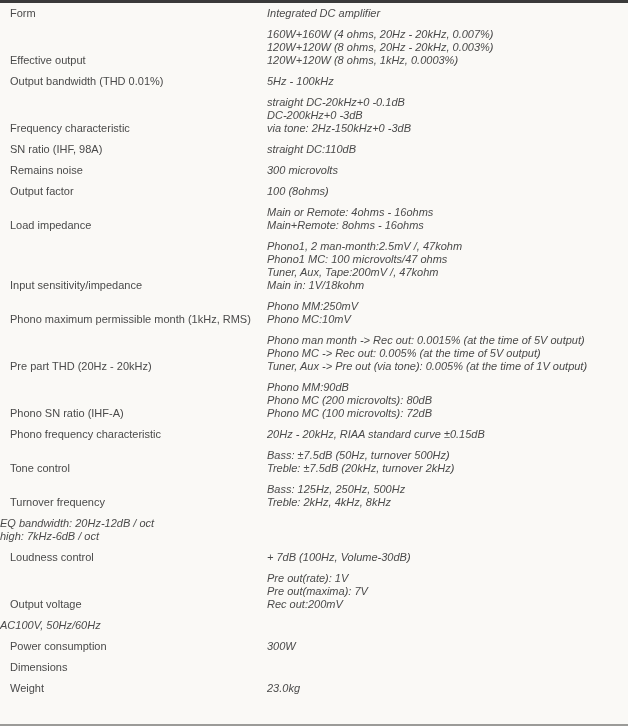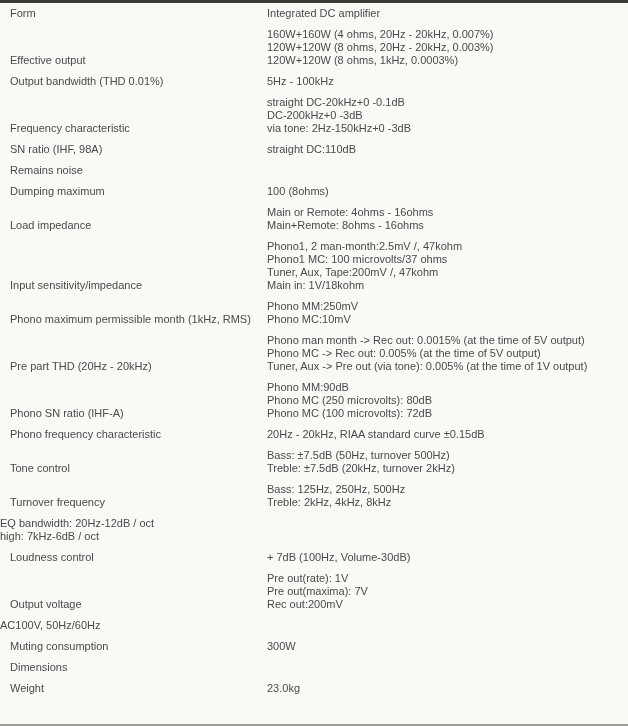--- a/index.html
+++ b/index.html
@@ -27,20 +27,21 @@
     padding:4px 0;
   }
   .spec-label{
     flex:0 0 267px;
     padding-left:10px;
     padding-right:8px;
   }
   .spec-value{
     flex:1;
     white-space:pre-line;
+    font-style:italic;
   }
 </style>
 </head>
 <body>
 
 <div class="spec-table" id="spec-table">
   <div class="spec-row">
     <div class="spec-label">Form</div>
     <div class="spec-value">Integrated DC amplifier</div>
   </div>
@@ -64,58 +65,59 @@
 via tone: 2Hz-150kHz+0 -3dB</div>
   </div>
 
   <div class="spec-row">
     <div class="spec-label">SN ratio (IHF, 98A)</div>
     <div class="spec-value">straight DC:110dB</div>
   </div>
 
   <div class="spec-row">
     <div class="spec-label">Remains noise</div>
+    <div class="spec-value">300 microvolts</div>
   </div>
 
   <div class="spec-row">
-    <div class="spec-label">Dumping maximum</div>
+    <div class="spec-label">Output factor</div>
     <div class="spec-value">100 (8ohms)</div>
   </div>
 
   <div class="spec-row">
     <div class="spec-label">Load impedance</div>
     <div class="spec-value">Main or Remote: 4ohms - 16ohms
 Main+Remote: 8ohms - 16ohms</div>
   </div>
 
   <div class="spec-row">
     <div class="spec-label">Input sensitivity/impedance</div>
     <div class="spec-value">Phono1, 2 man-month:2.5mV /, 47kohm
-Phono1 MC: 100 microvolts/37 ohms
+Phono1 MC: 100 microvolts/47 ohms
 Tuner, Aux, Tape:200mV /, 47kohm
 Main in: 1V/18kohm</div>
   </div>
 
   <div class="spec-row">
     <div class="spec-label">Phono maximum permissible month (1kHz, RMS)</div>
     <div class="spec-value">Phono MM:250mV
 Phono MC:10mV</div>
   </div>
 
   <div class="spec-row">
     <div class="spec-label">Pre part THD (20Hz - 20kHz)</div>
     <div class="spec-value">Phono man month -&gt; Rec out: 0.0015% (at the time of 5V output)
 Phono MC -&gt; Rec out: 0.005% (at the time of 5V output)
 Tuner, Aux -&gt; Pre out (via tone): 0.005% (at the time of 1V output)</div>
   </div>
 
   <div class="spec-row">
     <div class="spec-label">Phono SN ratio (IHF-A)</div>
     <div class="spec-value">Phono MM:90dB
-Phono MC (250 microvolts): 80dB
+Phono MC (200 microvolts): 80dB
 Phono MC (100 microvolts): 72dB</div>
   </div>
 
   <div class="spec-row">
     <div class="spec-label">Phono frequency characteristic</div>
     <div class="spec-value">20Hz - 20kHz, RIAA standard curve ±0.15dB</div>
   </div>
 
   <div class="spec-row">
     <div class="spec-label">Tone control</div>
@@ -145,21 +147,21 @@
     <div class="spec-value">Pre out(rate): 1V
 Pre out(maxima): 7V
 Rec out:200mV</div>
   </div>
 
   <div class="spec-row">
     <div class="spec-value">AC100V, 50Hz/60Hz</div>
   </div>
 
   <div class="spec-row">
-    <div class="spec-label">Muting consumption</div>
+    <div class="spec-label">Power consumption</div>
     <div class="spec-value">300W</div>
   </div>
 
   <div class="spec-row">
     <div class="spec-label">Dimensions</div>
   </div>
 
   <div class="spec-row">
     <div class="spec-label">Weight</div>
     <div class="spec-value">23.0kg</div>

